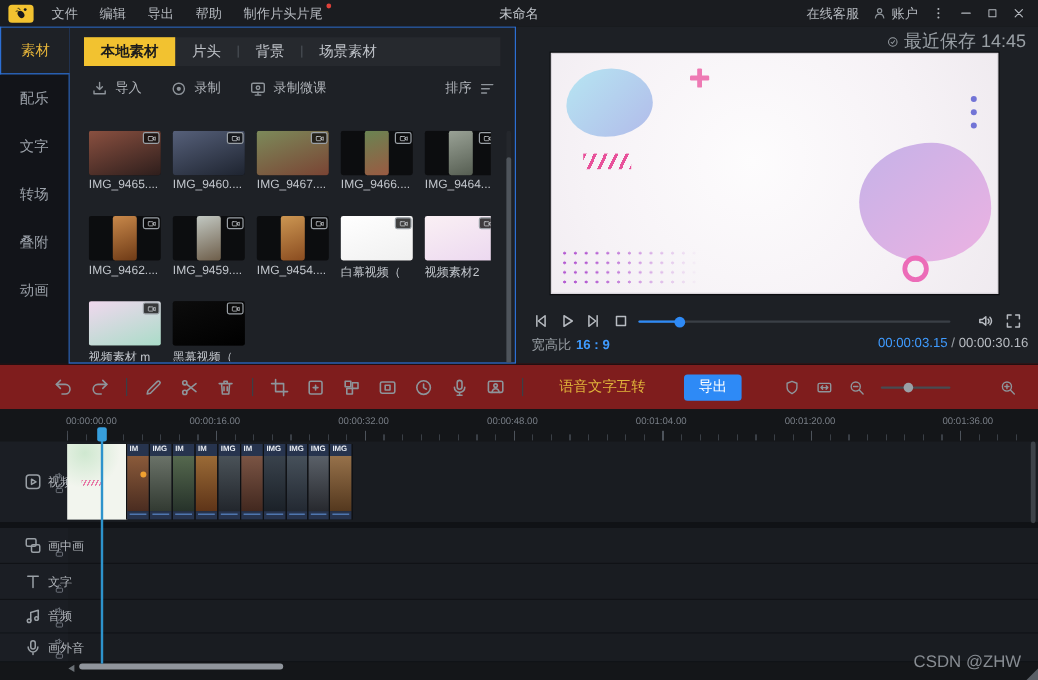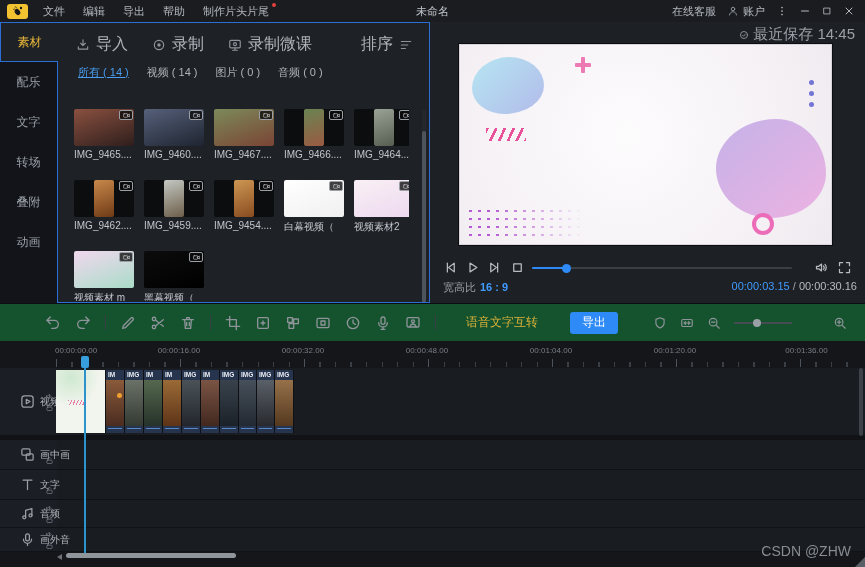--- a/index.html
+++ b/index.html
@@ -28,21 +28,21 @@
   .sidebar{position:absolute;top:22px;left:0;width:57px;height:281px;background:#121419;z-index:6;}
   .side-item{height:40px;display:flex;align-items:center;justify-content:center;font-size:12px;color:#9aa0a8;}
   .side-item.active{background:#1e2126;color:#e8b73a;border:1px solid #2c6fd4;border-right:none;width:58px;position:relative;z-index:7;}
 
   
   .media{position:absolute;top:22px;left:57px;width:373px;height:281px;background:#1e2126;border:1px solid #2c6fd4;z-index:5;overflow:hidden;}
   .tabs{display:flex;align-items:center;height:24px;margin:8px 12px 0 12px;background:#26292e;}
   .tab{padding:0 14px;font-size:12px;color:#c0c4ca;height:24px;display:flex;align-items:center;}
   .tab.active{background:#f2c230;color:#1c1c1c;font-weight:bold;}
   .tabsep{width:1px;height:10px;background:#4a4f55;flex:0 0 auto;}
-  .actions{display:flex;align-items:flex-start;margin:11px 16px 0 18px;font-size:16px;color:#b0b4ba;}
+  .actions{display:flex;align-items:flex-start;margin:11px 16px 0 18px;font-size:11px;color:#b0b4ba;}
   .act{display:flex;align-items:center;gap:6px;margin-right:24px;}
   .act-right{margin-left:auto;display:flex;align-items:center;gap:6px;margin-right:0;}
   .filters{display:flex;gap:18px;margin:10px 16px 0 20px;font-size:11px;color:#b0b4ba;}
   .filter.active{color:#4a9df0;text-decoration:underline;}
   .grid{position:absolute;left:16px;right:20px;top:86px;bottom:1px;display:grid;grid-template-columns:repeat(5,1fr);grid-auto-rows:71px;column-gap:4px;overflow:hidden;}
   .media-item{width:66px;}
   .thumb{position:relative;width:60px;height:37px;background:#0c0d0f;border-radius:2px;}
   .thumb-inner{position:absolute;inset:0;border-radius:2px;}
   .media-item.p .thumb-inner{left:20px;right:20px;}
   .media-item.pb .thumb-inner::after{content:"";position:absolute;left:6px;top:8px;width:8px;height:10px;
@@ -84,21 +84,21 @@
   .pfill{position:absolute;left:0;top:0;height:2px;background:#2e8af6;border-radius:1px;}
   .pdot{position:absolute;top:-3.5px;width:9px;height:9px;border-radius:50%;background:#2e8af6;}
   .pinfo{position:absolute;left:0;right:0;top:258px;height:16px;font-size:11px;}
   .aspect{position:absolute;left:13px;color:#9aa0a6;}
   .aspect b{color:#3f9bff;font-weight:bold;margin-left:4px;}
   .ptimes{position:absolute;right:8px;color:#9aa0a6;}
   .ptimes .cur{color:#3f9bff;}
   .ptimes .tot{color:#b8bcc2;}
 
   
-  .toolbar{position:absolute;top:303px;left:0;right:0;height:38px;background:#14532d;border-top:1px solid #0c0d10;
+  .toolbar{position:absolute;top:303px;left:0;right:0;height:38px;background:#7f1d1d;border-top:1px solid #0c0d10;
       display:flex;align-items:center;}
   .tb-group{display:flex;align-items:center;gap:14px;margin-left:45px;}
   .tdiv{width:1px;height:15px;background:#3a3f46;}
   .speech-btn{margin-left:16px;font-size:12px;color:#e0b43a;white-space:nowrap;}
   .export-btn{margin-left:18px;width:48px;height:22px;background:#2e8af6;color:#fff;font-size:12px;
       border-radius:3px;display:flex;align-items:center;justify-content:center;}
   .tb-rgroup{position:absolute;right:18px;display:flex;align-items:center;gap:13px;}
   .zslider{position:relative;width:58px;height:2px;background:#474c52;border-radius:1px;}
   .zdot{position:absolute;top:-3px;left:22px;width:8px;height:8px;border-radius:50%;background:#9aa0a6;}
 
@@ -224,20 +224,28 @@
       </div>
       <div class="side-item">
         <span class="side-label">叠附</span>
       </div>
       <div class="side-item">
         <span class="side-label">动画</span>
       </div>
     </div>
 
   <div class="media">
+    <div class="tabs" id="tabs">
+        <div class="tab active">本地素材</div>
+        <div class="tab">片头</div>
+        <span class="tabsep"></span>
+        <div class="tab">背景</div>
+        <span class="tabsep"></span>
+        <div class="tab">场景素材</div>
+      </div>
     <div class="actions">
       <span class="act">
         <span class="icon i14">
             <svg viewBox="0 0 24 24" fill="none" stroke="currentColor" stroke-width="2" stroke-linecap="round" stroke-linejoin="round">
               <path d="M12 3v10M8 9l4 4 4-4"></path>
               <path d="M4 15v4h16v-4"></path>
             </svg>
           </span>
         <span>导入</span>
       </span>
@@ -262,26 +270,20 @@
       </span>
       <span class="act act-right">
         <span>排序</span>
         <span class="icon i14">
             <svg viewBox="0 0 24 24" fill="none" stroke="currentColor" stroke-width="2" stroke-linecap="round" stroke-linejoin="round">
               <path d="M4 6h16M4 12h11M4 18h7"></path>
             </svg>
           </span>
       </span>
     </div>
-    <div class="filters" id="filters">
-        <span class="filter active">所有 ( 14 )</span>
-        <span class="filter">视频 ( 14 )</span>
-        <span class="filter">图片 ( 0 )</span>
-        <span class="filter">音频 ( 0 )</span>
-      </div>
     <div class="grid" id="grid">
         <div class="media-item">
     <div class="thumb">
       <div class="thumb-inner" style="background: linear-gradient(160deg, rgb(138, 80, 64), rgb(46, 30, 28));"></div>
       <span class="badge">
               <span class="icon">
                 <svg viewBox="0 0 24 24" fill="none" stroke="currentColor" stroke-width="2" stroke-linecap="round" stroke-linejoin="round">
                   <rect x="2" y="6" width="14" height="12" rx="2"></rect>
                   <path d="M16 10l6-3v10l-6-3z"></path>
                 </svg>

